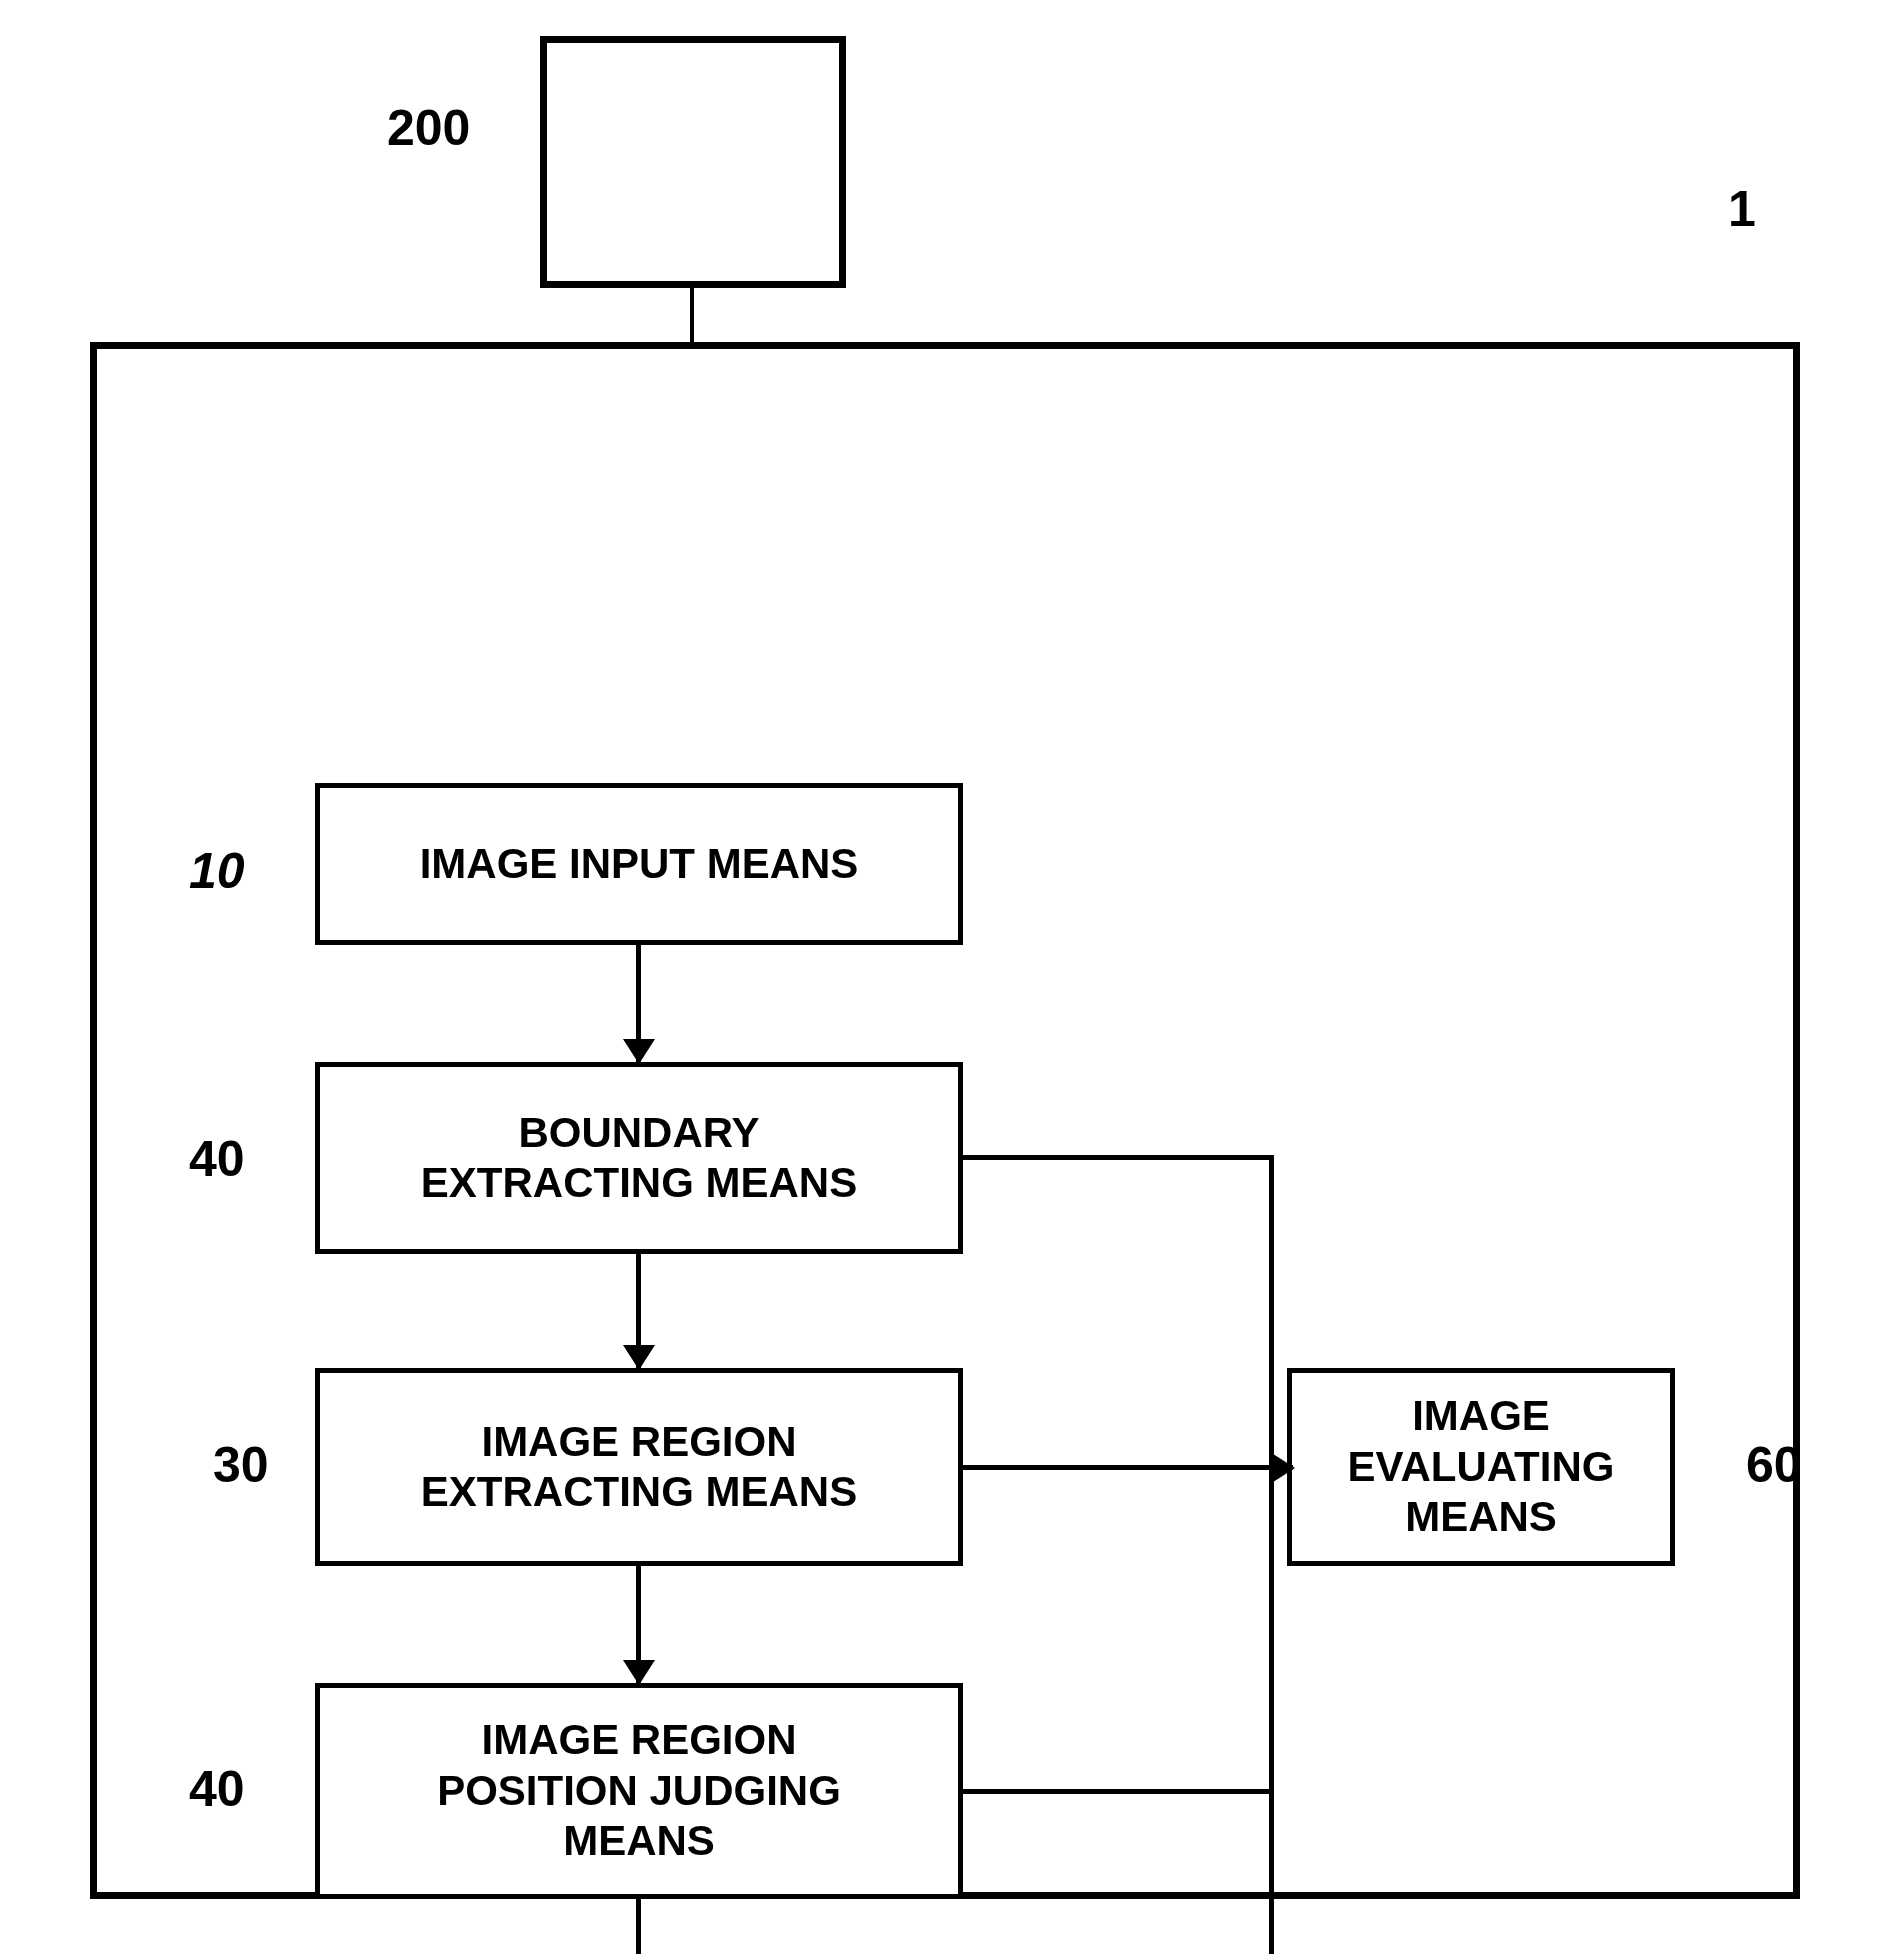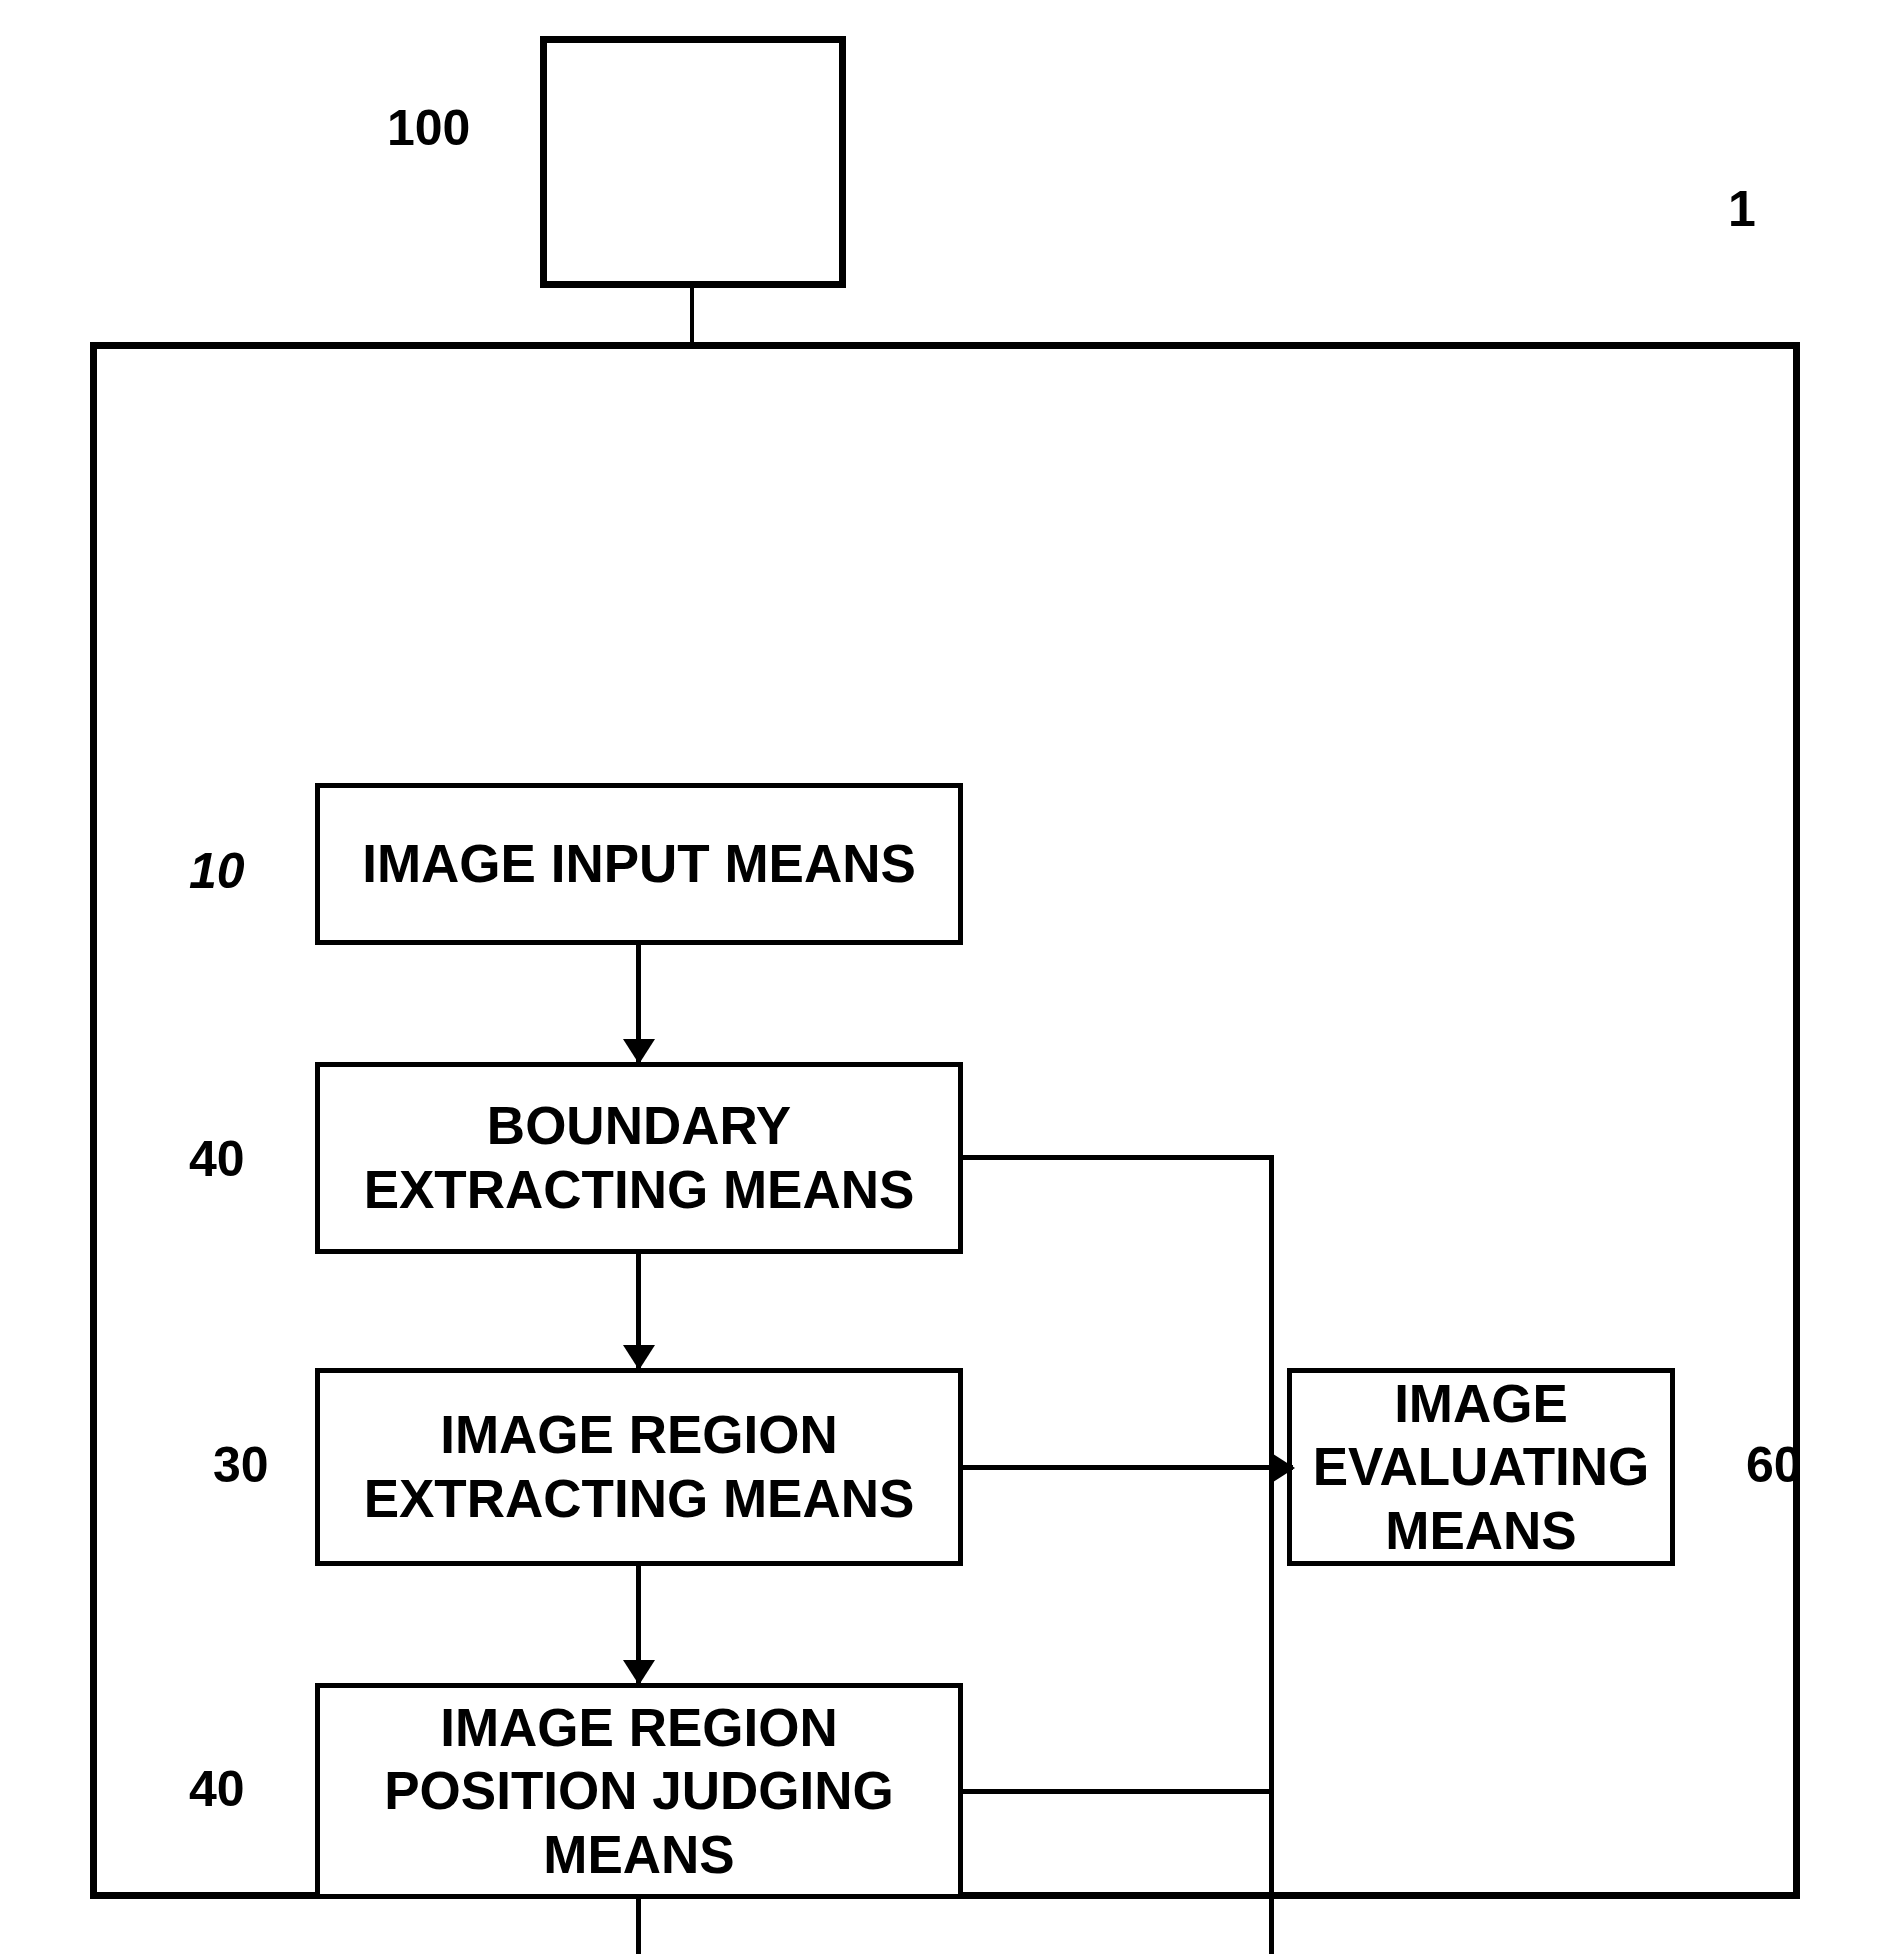--- a/index.html
+++ b/index.html
@@ -90,21 +90,21 @@
       position: absolute;
       border: 5.4px solid #000;
       background: #fff;
       display: flex;
       align-items: center;
       justify-content: center;
       text-align: center;
     }
 
     .flow-box-label {
-      font-size: 53px;
+      font-size: 42px;
       font-weight: bold;
       color: #000;
       line-height: 1.2;
     }
 
     
     .box-10 {
       top: 441px;
       left: 225px;
       width: 648px;
@@ -137,21 +137,21 @@
     }
 
   </style>
 </head>
 <body>
 
 <div class="diagram-container">
 
   <div class="top-box"></div>
 
-  <div class="label-100 ref-label">100</div>
+  <div class="label-100 ref-label">200</div>
 
   <div class="arrow-top arrow-down connector"></div>
 
   <div class="main-box"></div>
 
   <div class="label-1 ref-label">1</div>
 
   <div class="flow-box box-10 main-box" style="position:absolute; top:783px; left:315px; width:648px; height:162px;">
     <span class="flow-box-label">IMAGE INPUT MEANS</span>
   </div>

